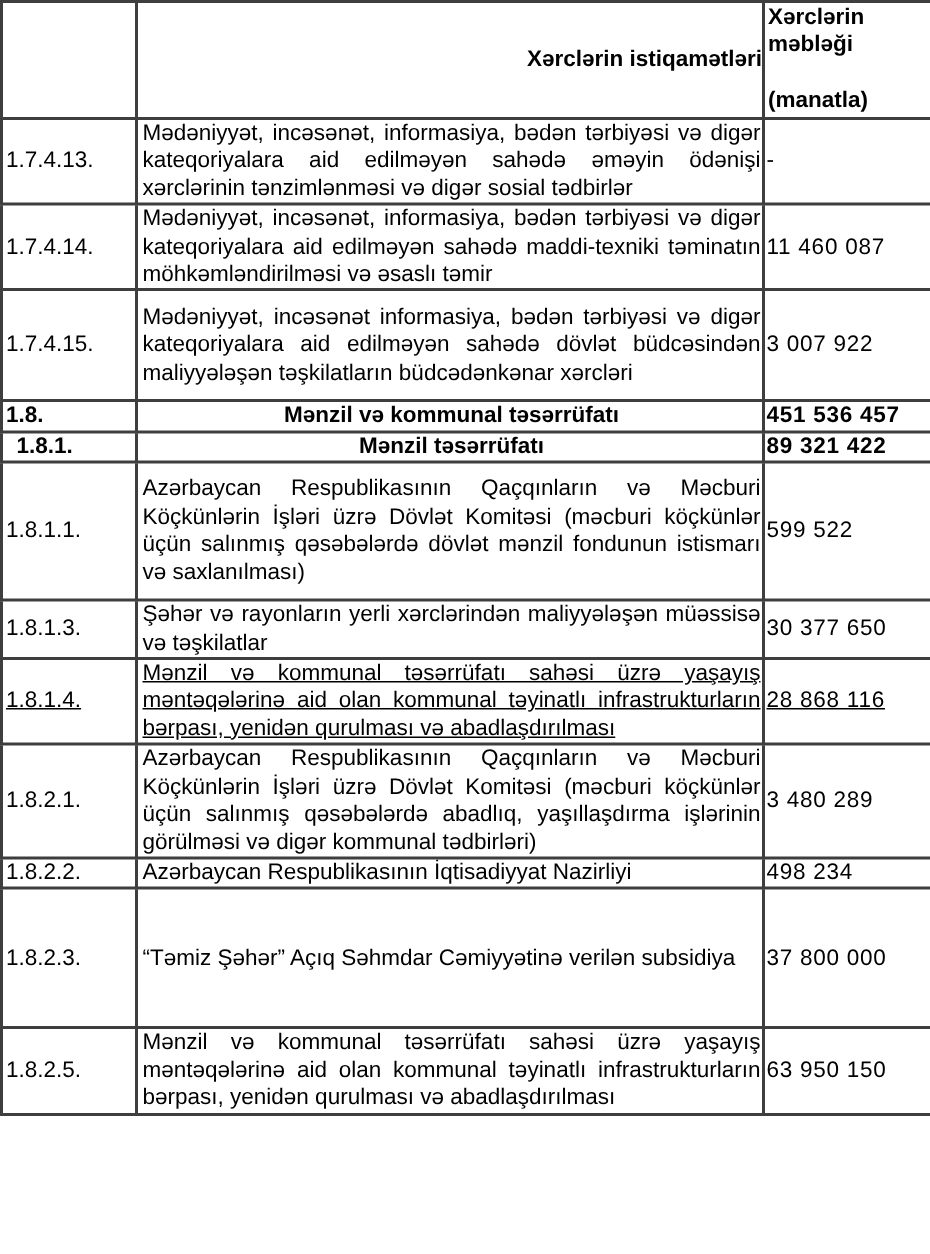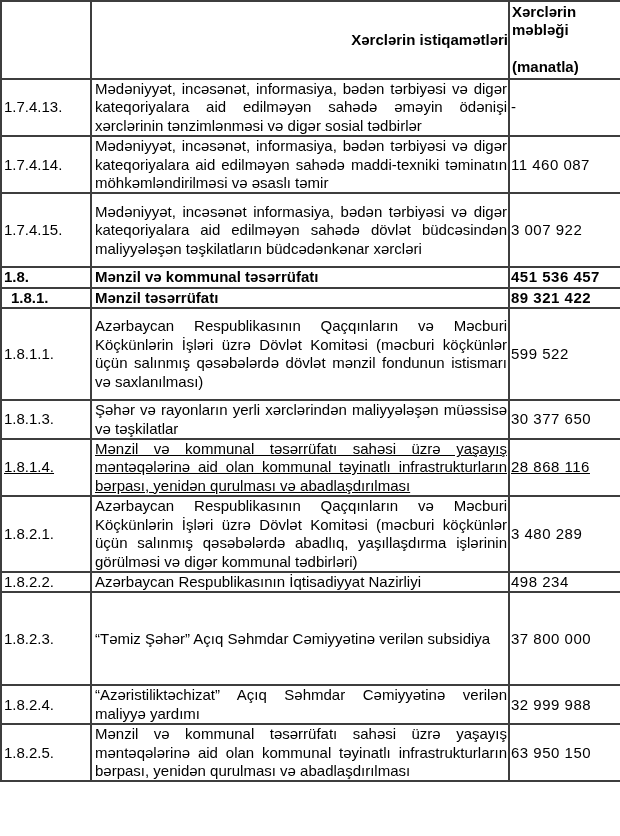--- a/index.html
+++ b/index.html
@@ -41,21 +41,21 @@
 
   td.code { padding-left: 2px; }
   td.dir {
     padding: 0 1px 0 3px;
     text-align: justify;
     text-justify: inter-word;
   }
   td.amt { padding-left: 1px; letter-spacing: 0.5px; white-space: nowrap; }
 
   tr.section td { font-weight: bold; }
-  tr.section td.dir { text-align: left; }
+  tr.section td.dir { text-align: center; }
 
   tbody tr:nth-child(1)  { height: 55px; }
   tbody tr:nth-child(2)  { height: 55px; }
   tbody tr:nth-child(3)  { height: 74px; }
   tbody tr:nth-child(4)  { height: 19px; }
   tbody tr:nth-child(5)  { height: 19px; }
   tbody tr:nth-child(5) td.code { padding-left: 9px; }
   tbody tr:nth-child(6)  { height: 92px; }
   tbody tr:nth-child(7)  { height: 37px; }
   tbody tr:nth-child(8)  { height: 37px; text-decoration: underline; }
@@ -137,24 +137,19 @@
     <td class="code">1.8.2.2.</td>
     <td class="dir">Azərbaycan Respublikasının İqtisadiyyat Nazirliyi</td>
     <td class="amt">498 234</td>
   </tr>
         <tr>
     <td class="code">1.8.2.3.</td>
     <td class="dir">“Təmiz Şəhər” Açıq Səhmdar Cəmiyyətinə verilən subsidiya</td>
     <td class="amt">37 800 000</td>
   </tr>
         <tr>
-    <td class="code">1.8.2.4.</td>
-    <td class="dir">“Azəristiliktəchizat” Açıq Səhmdar Cəmiyyətinə verilən maliyyə yardımı</td>
-    <td class="amt">32 999 988</td>
-  </tr>
-        <tr>
     <td class="code">1.8.2.5.</td>
     <td class="dir">Mənzil və kommunal təsərrüfatı sahəsi üzrə yaşayış məntəqələrinə aid olan kommunal təyinatlı infrastrukturların bərpası, yenidən qurulması və abadlaşdırılması</td>
     <td class="amt">63 950 150</td>
   </tr>
       </tbody>
   </table>
 </div>
 
 </body></html>

